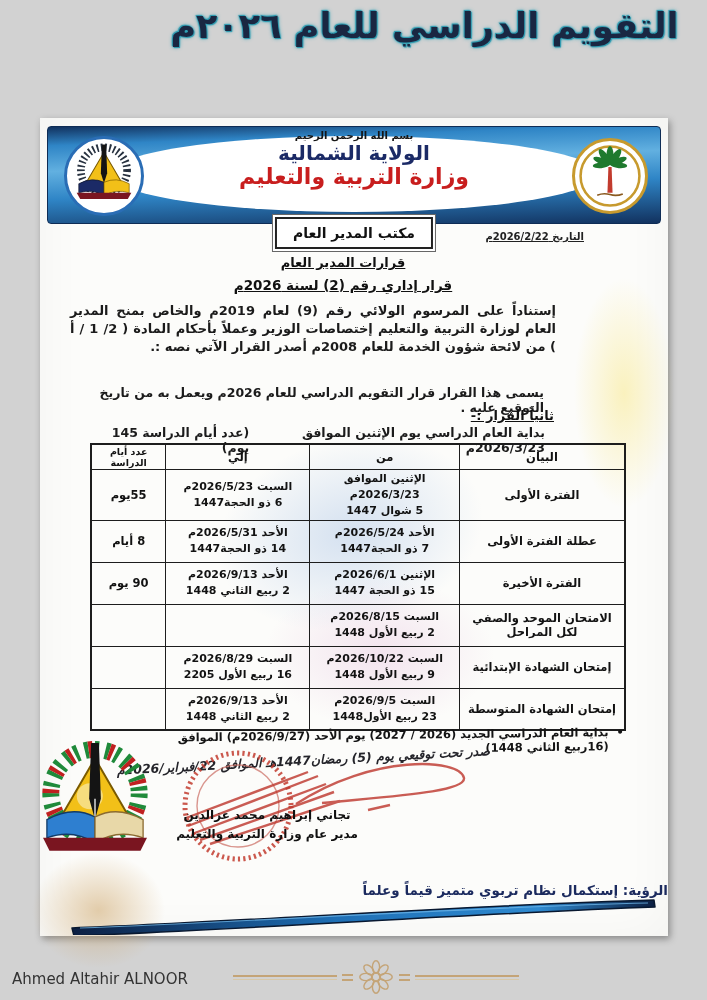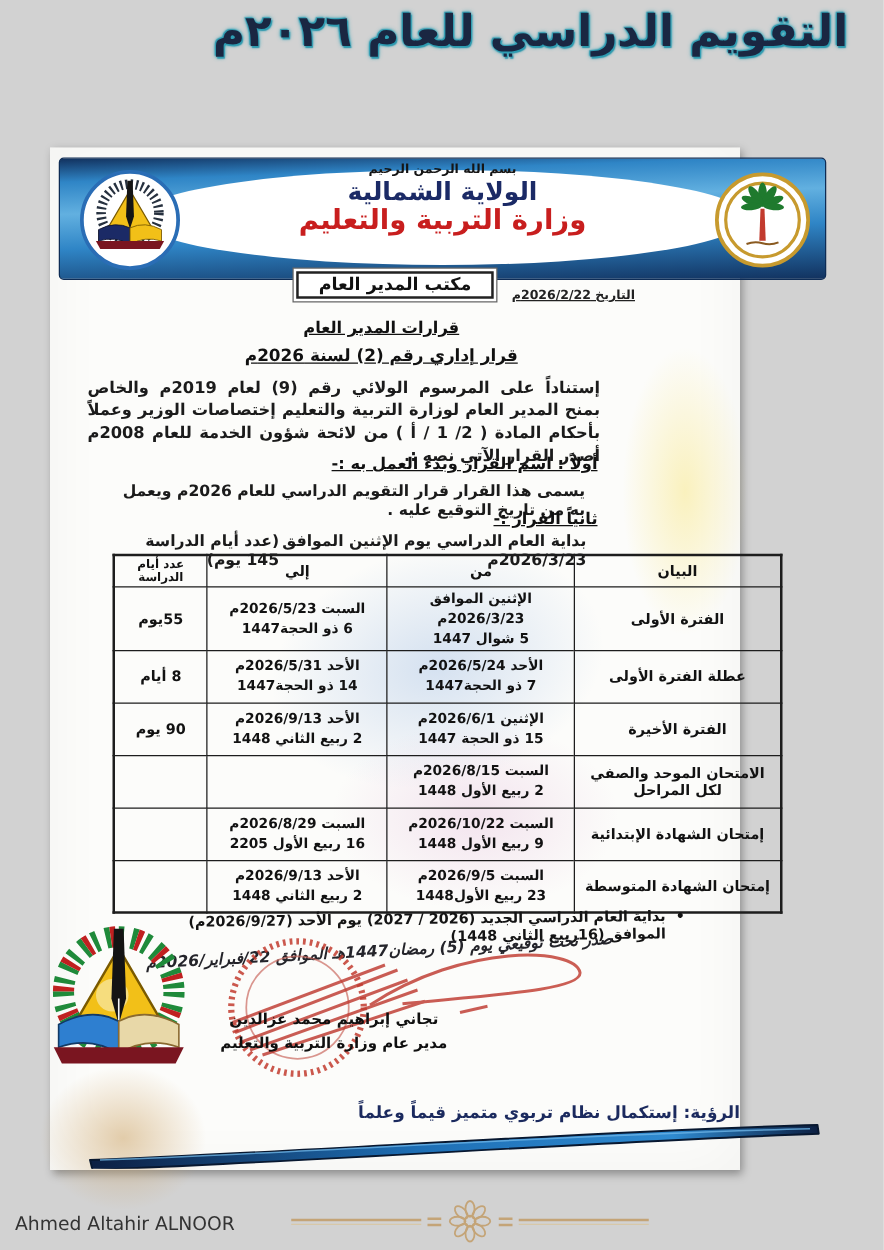--- a/index.html
+++ b/index.html
@@ -9,21 +9,21 @@
 
   
   .page-title{
     position:absolute; top:6px; left:150px; right:8px; text-align:center;
     direction:rtl; font-size:35px; font-weight:bold; color:#1a2742; letter-spacing:-1px;
     text-shadow:0 0 2px #2fa3b8, 0 0 4px #2fa3b8, 1px 1px 1px #2892a8, -1px -1px 1px #2892a8;
   }
 
   
   .doc{
-    position:absolute; left:40px; top:118px; width:552px; height:818px;
+    position:absolute; left:40px; top:118px; width:628px; height:818px;
     background:#fcfcfa; box-shadow:2px 3px 7px rgba(0,0,0,.35), inset 0 0 50px rgba(0,0,0,.04);
   }
   .doc > *{ position:absolute; z-index:1; }
   .smudge{ z-index:0; pointer-events:none; }
   .smudge-yellow{ right:-6px; top:160px; width:100px; height:230px;
     background:radial-gradient(closest-side, rgba(248,232,140,.55), rgba(248,232,140,0)); }
   .smudge-tan{ left:-8px; top:620px; width:190px; height:230px;
     background:radial-gradient(closest-side at 35% 75%, rgba(205,165,105,.55), rgba(205,165,105,0)); }
   .wm1{ left:175px; top:320px; width:270px; height:190px; transform:rotate(-14deg);
     background:radial-gradient(closest-side, rgba(110,155,215,.28), rgba(110,155,215,0)); }
@@ -41,21 +41,21 @@
   .logo{ position:absolute; border-radius:50%; background:#fff; display:flex; align-items:center; justify-content:center; z-index:2; }
   .logo-left{ left:16px; top:9px; width:80px; height:80px; border:3px solid #2a6db5; }
   .logo-right{ right:12px; top:11px; width:76px; height:76px; border:3px solid #c79a2e; }
   .banner-center{ position:absolute; left:105px; right:105px; top:3px; bottom:0; text-align:center; direction:rtl; z-index:2; }
   .bismillah{ font-size:10px; font-weight:bold; color:#151515; }
   .state-name{ font-size:20px; font-weight:bold; color:#1b2a66; line-height:1.15; margin-top:1px; }
   .ministry-name{ font-size:22px; font-weight:bold; color:#c81e1e; line-height:1.1; }
   .office-box{
     left:50%; top:99px; transform:translateX(-50%); background:#fff; z-index:3;
     border:2px solid #222; box-shadow:0 0 0 2px #fff, 0 0 0 3px #666;
-    padding:1px 16px; font-size:14px; font-weight:bold; color:#111; white-space:nowrap; direction:rtl;
+    padding:6px 16px; font-size:14px; font-weight:bold; color:#111; white-space:nowrap; direction:rtl;
   }
 
   
   .date-line{ top:113px; right:84px; font-size:10px; font-weight:bold; color:#222;
     text-decoration:underline; direction:rtl; }
   .h1,.h2{ left:0; right:22px; text-align:center; font-weight:bold; color:#111;
     text-decoration:underline; direction:rtl; }
   .h1{ top:137px; font-size:13px; }
   .h2{ top:159px; font-size:13.5px; }
   .intro{ top:184px; right:112px; left:30px; direction:rtl; text-align:justify;
@@ -149,21 +149,20 @@
         <div class="ministry-name">وزارة التربية والتعليم</div>
       </div>
     </div>
     <div class="office-box">مكتب المدير العام</div>
 
     <div class="date-line">التاريخ 2026/2/22م</div>
     <div class="h1">قرارات المدير العام</div>
     <div class="h2">قرار إداري   رقم (2) لسنة 2026م</div>
     <p class="intro">إستناداً على المرسوم الولائي رقم (9) لعام 2019م والخاص بمنح المدير العام لوزارة التربية والتعليم إختصاصات الوزير وعملاً بأحكام المادة ( 2/ 1 / أ ) من لائحة شؤون الخدمة للعام 2008م  أصدر القرار الآتي نصه :.</p>
 
-    <div class="clause-title t1">أولاً : اسم القرار وبدء العمل به :-</div>
     <div class="clause-body">يسمى هذا القرار قرار التقويم الدراسي للعام 2026م ويعمل به من تاريخ التوقيع عليه .</div>
     <div class="clause-title t2">ثانياً القرار :-</div>
 
     <div class="start-row">
       <span>بداية العام الدراسي يوم الإثنين الموافق 2026/3/23م</span>
       <span>(عدد أيام الدراسة 145 يوم)</span>
     </div>
 
     <table class="cal">
       <colgroup>

